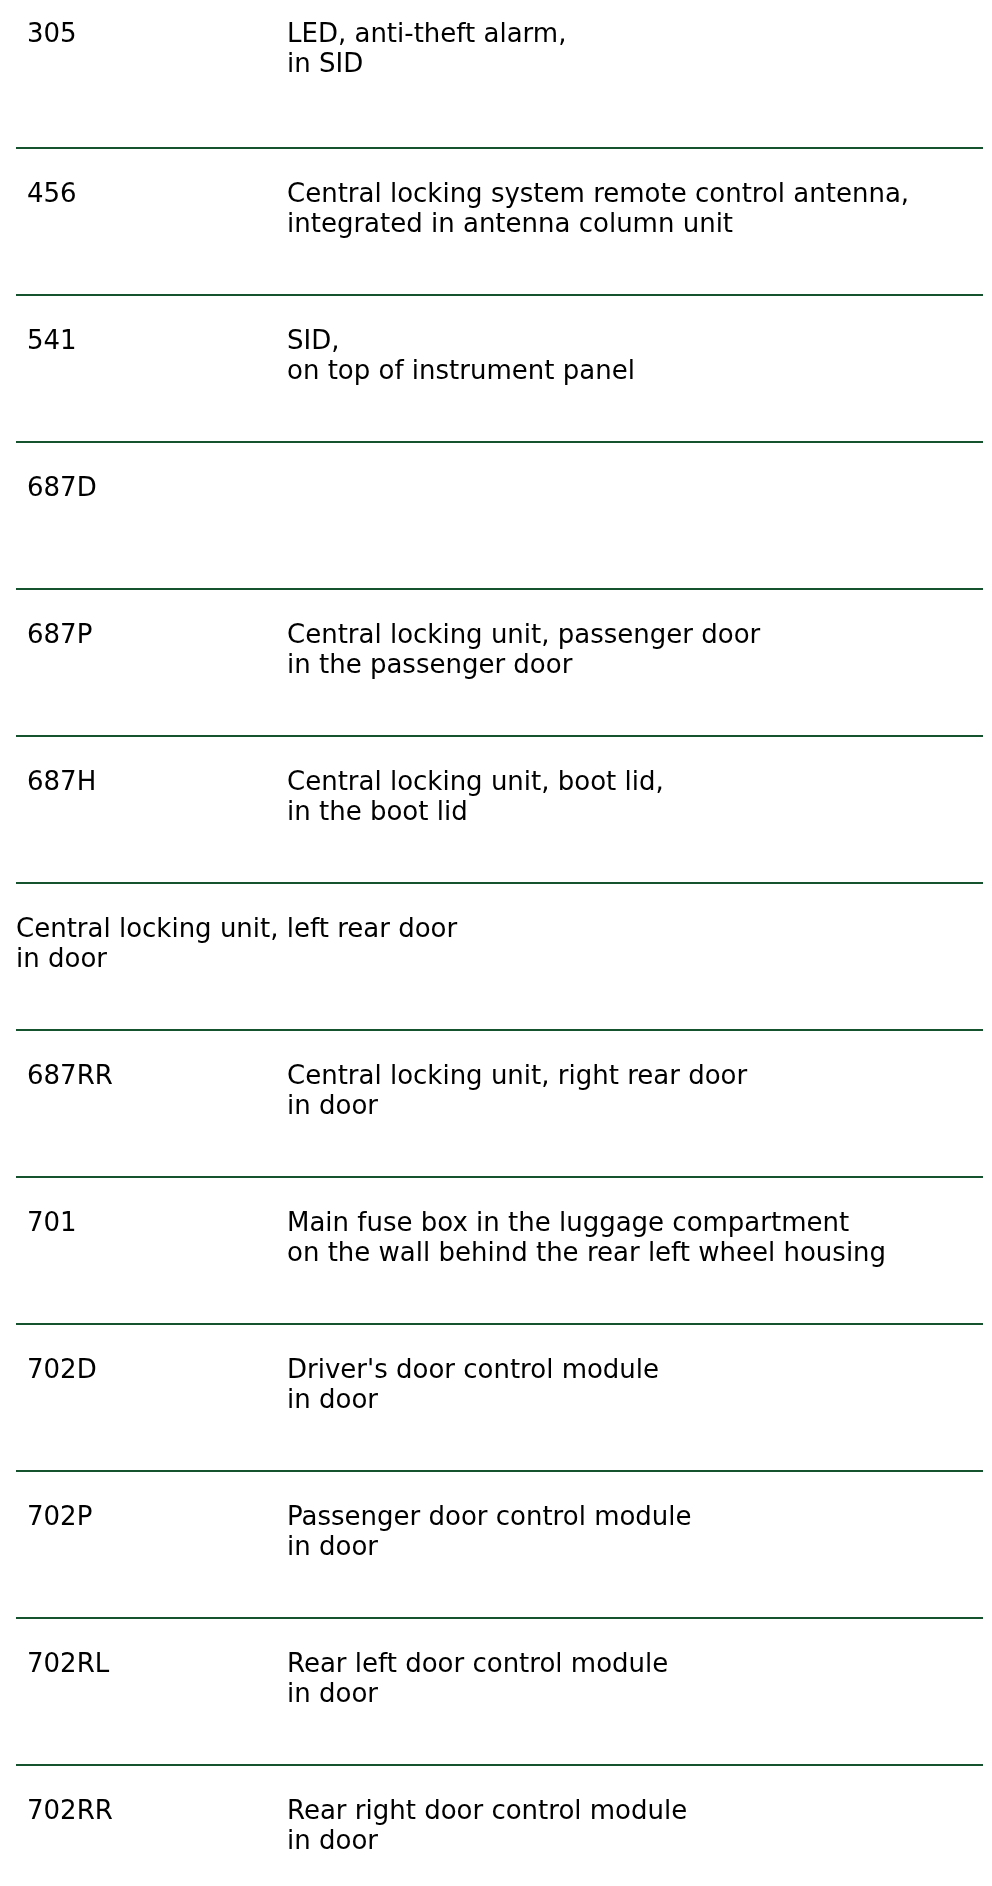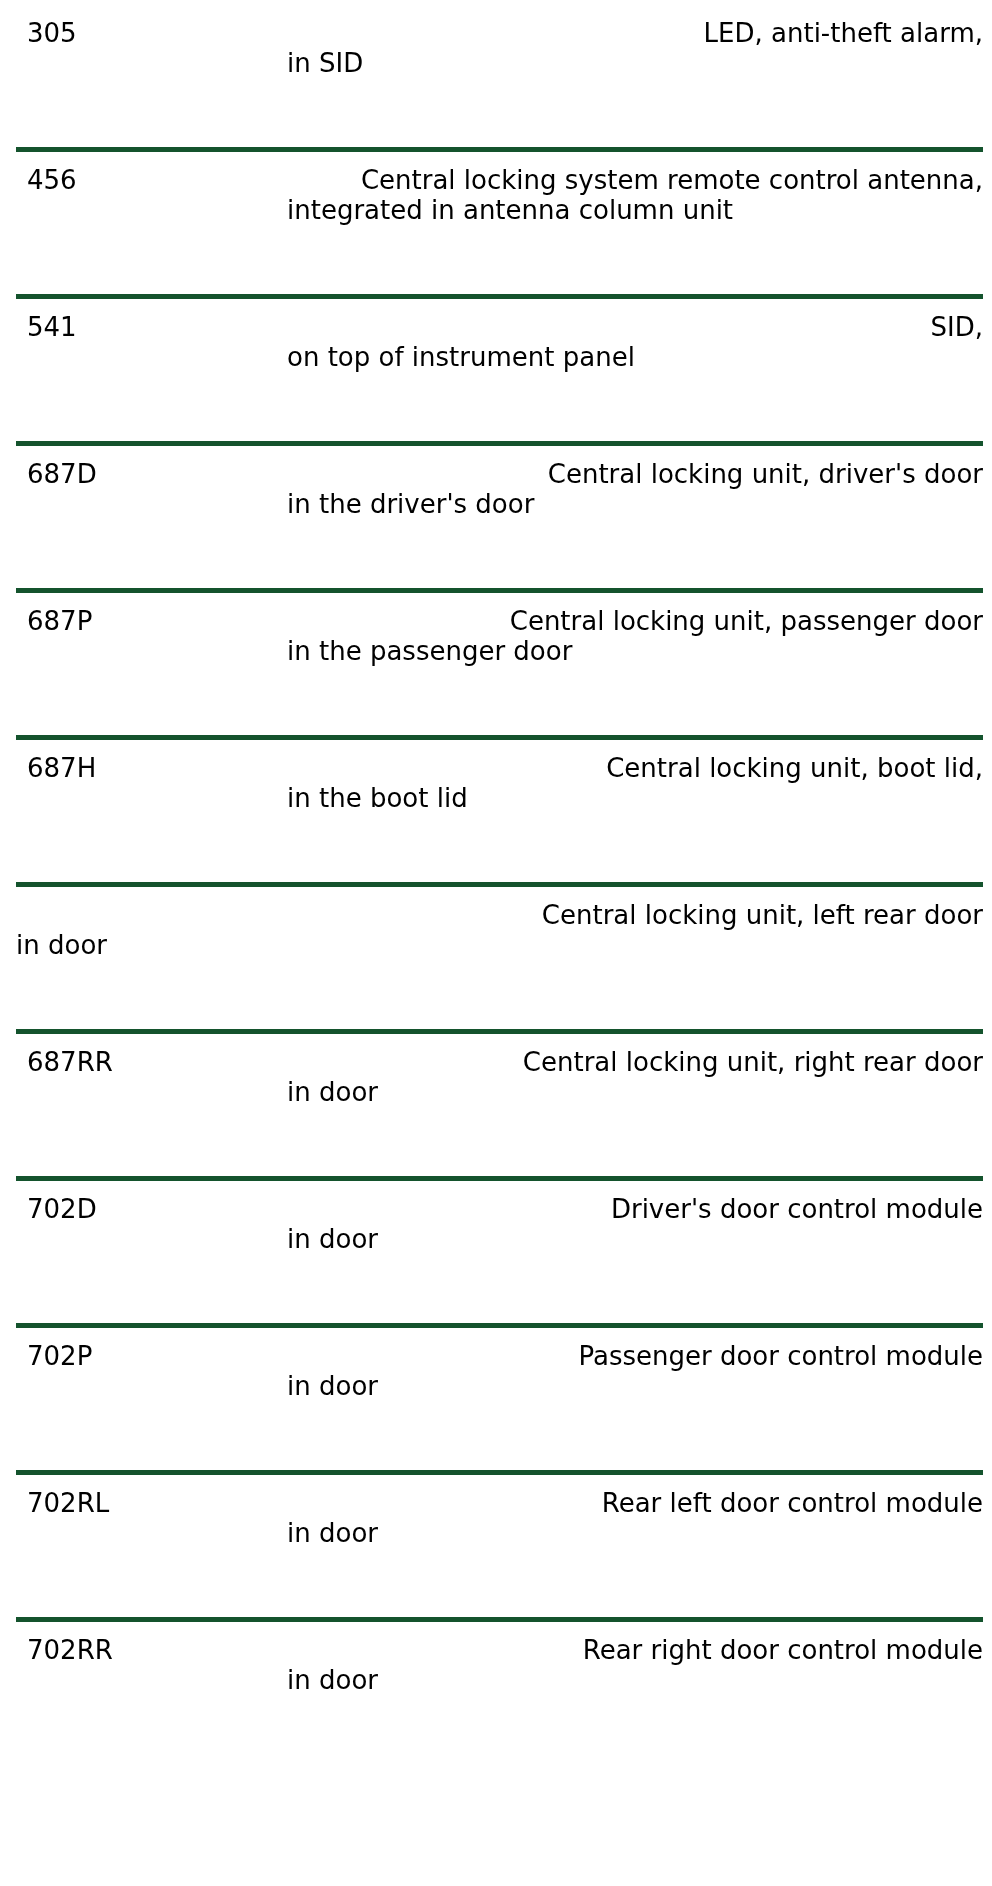--- a/index.html
+++ b/index.html
@@ -19,22 +19,22 @@
   .component-table {
     width: 100%;
     border-radius: 27px;
   }
   .row {
     box-sizing: border-box;
     display: flex;
     align-items: flex-start;
     height: 147px;
     margin: 0 9px 0 16px;
-    border-top: 5px solid #14532d;
-    padding-top: 13px;
+    border-top: 2px solid #14532d;
+    padding-top: 29px;
   }
   .row:first-child {
     border-top: none;
     padding-top: 18px;
   }
   .row:last-child {
     height: 122px;
   }
   .code {
     width: 271px;
@@ -44,21 +44,20 @@
     line-height: 30px;
     white-space: nowrap;
   }
   .desc {
     flex: 1;
     min-width: 0;
   }
   .line1 {
     line-height: 30px;
     white-space: nowrap;
-    text-align: right;
   }
   .line2 {
     line-height: 30px;
     white-space: nowrap;
   }
 </style>
 </head>
 <body>
 
 <div class="component-table">
@@ -82,24 +81,20 @@
   <div class="row">
     <div class="code">541</div>
     <div class="desc">
       <div class="line1">SID,</div>
       <div class="line2">on top of instrument panel</div>
     </div>
   </div>
 
   <div class="row">
     <div class="code">687D</div>
-    <div class="desc">
-      <div class="line1">Central locking unit, driver's door</div>
-      <div class="line2">in the driver's door</div>
-    </div>
   </div>
 
   <div class="row">
     <div class="code">687P</div>
     <div class="desc">
       <div class="line1">Central locking unit, passenger door</div>
       <div class="line2">in the passenger door</div>
     </div>
   </div>
 
@@ -119,20 +114,27 @@
   </div>
 
   <div class="row">
     <div class="code">687RR</div>
     <div class="desc">
       <div class="line1">Central locking unit, right rear door</div>
       <div class="line2">in door</div>
     </div>
   </div>
 
+  <div class="row">
+    <div class="code">701</div>
+    <div class="desc">
+      <div class="line1">Main fuse box in the luggage compartment</div>
+      <div class="line2">on the wall behind the rear left wheel housing</div>
+    </div>
+  </div>
 
   <div class="row">
     <div class="code">702D</div>
     <div class="desc">
       <div class="line1">Driver's door control module</div>
       <div class="line2">in door</div>
     </div>
   </div>
 
   <div class="row">

